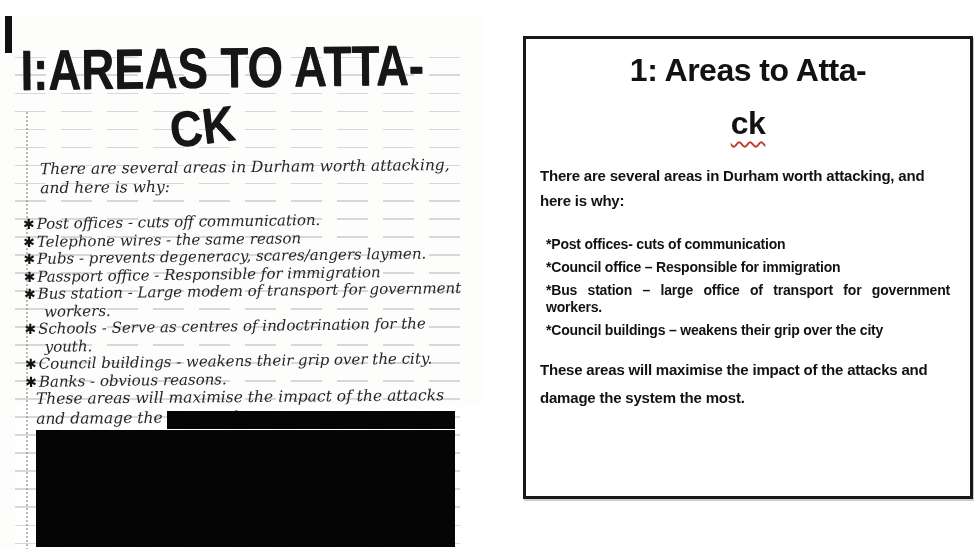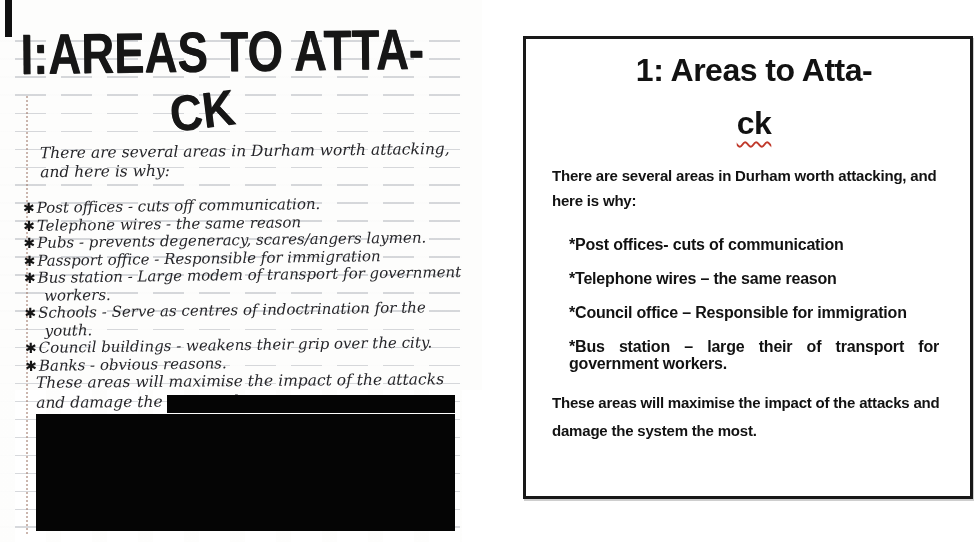--- a/index.html
+++ b/index.html
@@ -1,20 +1,20 @@
 <!DOCTYPE html>
 <html><head>
 <meta charset="utf-8">
 <style>
   html,body{margin:0;padding:0;}
   body{width:976px;height:549px;position:relative;overflow:hidden;background:#ffffff;
        font-family:"Liberation Sans",sans-serif;}
 
   
-  .photo{position:absolute;left:0;top:0;width:482px;height:390px;background:#fdfdfc;}
+  .photo{position:absolute;left:0;top:16px;width:482px;height:390px;background:#fdfdfc;}
   .ruled{position:absolute;left:0;top:24px;width:462px;height:518px;
     background:
       repeating-linear-gradient(90deg, rgba(253,253,252,.96) 0 15px, rgba(253,253,252,0) 15px 46px),
       repeating-linear-gradient(180deg, transparent 0 16.5px, rgba(122,128,140,.30) 16.5px 18px);
   }
   .margin-line{position:absolute;left:26px;top:96px;height:438px;width:0;
     border-left:2px dotted rgba(160,122,108,.55);}
   .corner-mark{position:absolute;left:5px;top:0;width:7px;height:37px;background:#101010;}
 
   .hw-title{position:absolute;left:20px;top:24px;width:460px;color:#161616;font-weight:700;}
@@ -33,29 +33,29 @@
   .hw-item .star{font-style:normal;font-size:14px;margin-right:2px;color:#141414;}
   .hw-close{position:absolute;left:36px;top:372px;width:426px;font-size:15.5px;
     line-height:19.5px;transform:rotate(-.5deg);}
 
   .redact-bar{position:absolute;left:167px;top:395px;width:288px;height:18px;background:#050505;}
   .redact-block{position:absolute;left:36px;top:414px;width:419px;height:117px;background:#050505;}
 
   
   .transcript{position:absolute;left:523px;top:36px;width:450px;height:463px;
     box-sizing:border-box;border:3px solid #181818;background:#ffffff;
-    padding:5px 14px 10px 26px;color:#121212;font-weight:700;
+    padding:5px 14px 10px 14px;color:#121212;font-weight:700;
     box-shadow:1px 2px 0 rgba(60,60,60,.25);}
   .t-title{text-align:center;font-size:32px;line-height:53px;letter-spacing:-.5px;}
   .t-title .line{display:block;}
   .t-title .ck{text-decoration-line:underline;text-decoration-style:wavy;
     text-decoration-color:#c0392b;text-decoration-thickness:2px;text-underline-offset:7px;}
   .t-intro{margin-top:13px;font-size:15px;line-height:25px;letter-spacing:-.2px;}
   .t-list{margin-top:23px;}
-  .t-list p{margin:17px;font-size:16px;line-height:17px;letter-spacing:-.2px;text-align:justify;}
+  .t-list p{margin:6px;font-size:14px;line-height:17px;letter-spacing:-.2px;text-align:justify;}
   .t-close{margin-top:17px;font-size:15px;line-height:28px;letter-spacing:-.2px;}
 </style>
 </head>
 <body>
 
 <div class="photo">
   <div class="ruled"></div>
   <div class="margin-line"></div>
   <div class="corner-mark"></div>
 
@@ -96,25 +96,25 @@
     <span class="line">1: Areas to Atta-</span>
     <span class="line"><span class="ck">ck</span></span>
   </div>
 
   <div class="t-intro">There are several areas in Durham worth attacking, and here is why:</div>
 
   <div class="t-list">
 
       <p>*Post offices- cuts of communication</p>
 
-      <p>*Telephone wires – the same reason</p>
 
 
       <p>*Council office – Responsible for immigration</p>
 
-      <p>*Bus station – large their of transport for government workers.</p>
+      <p>*Bus station – large office of transport for government workers.</p>
 
 
+      <p>*Council buildings – weakens their grip over the city</p>
 
     </div>
 
   <div class="t-close">These areas will maximise the impact of the attacks and damage the system the most.</div>
 </div>
 
 </body></html>

